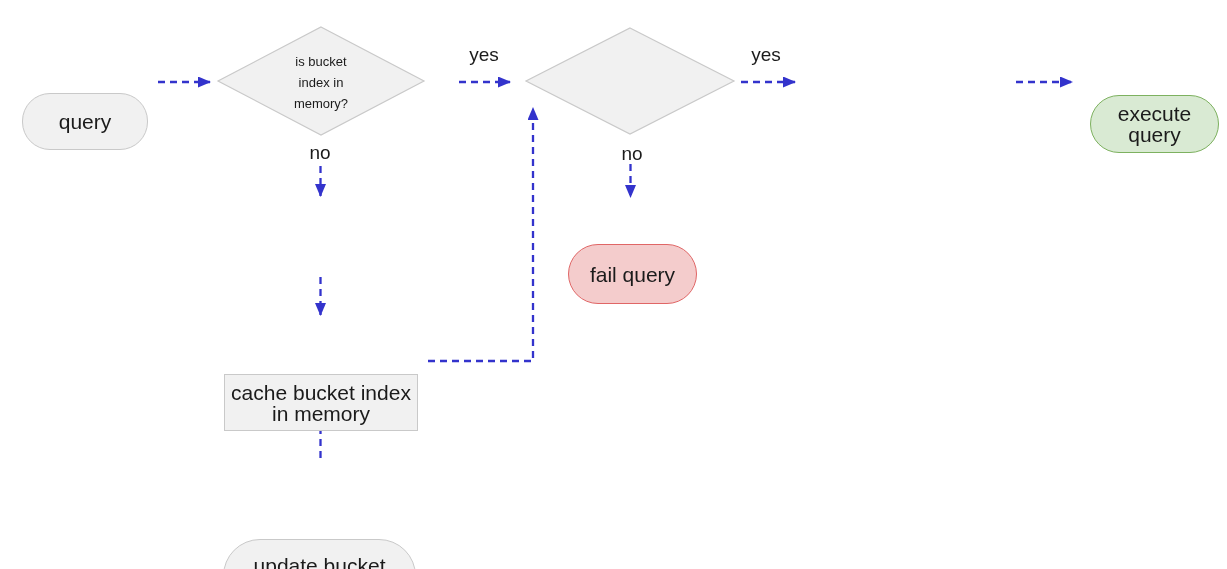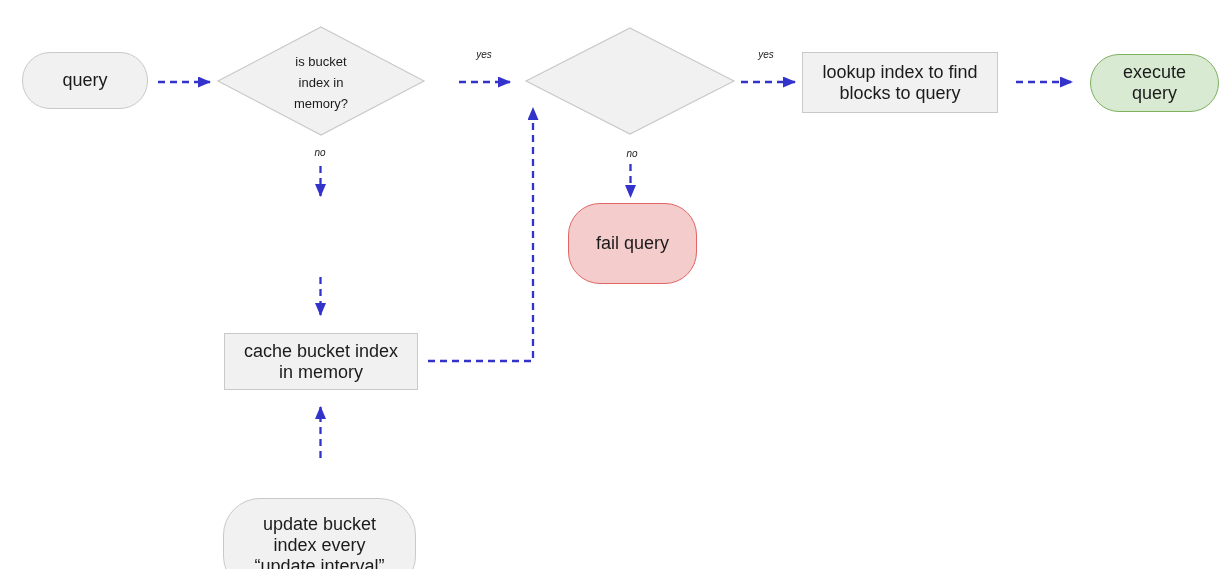--- a/index.html
+++ b/index.html
@@ -35,25 +35,26 @@
     stroke: var(--node-border);
     stroke-width: 1.2;
   }
   .node {
     position: absolute;
     box-sizing: border-box;
     display: flex;
     align-items: center;
     justify-content: center;
     text-align: center;
-    font-size: 18px;
+    font-size: 21px;
     line-height: 21px;
     color: var(--text);
     background: var(--node-fill);
     border: 1px solid var(--node-border);
+    margin-top: 41px;
   }
   .node span { white-space: pre-line; }
   .node.fail {
     background: var(--fail-fill);
     border-color: var(--fail-border);
   }
   .node.success {
     background: var(--success-fill);
     border-color: var(--success-border);
   }
@@ -63,22 +64,21 @@
     align-items: center;
     justify-content: center;
     text-align: center;
     font-size: 13px;
     line-height: 21px;
     color: var(--text);
     white-space: pre-line;
   }
   .edge-label {
     position: absolute;
-    font-style: italic;
-    font-size: 10px;
+    font-size: 19px;
     line-height: 21px;
     color: var(--text);
     white-space: pre-line;
   }
   .edge-label.centered { text-align: center; }
 </style>
 </head>
 <body>
 
 <div class="canvas">
@@ -112,28 +112,24 @@
 index in
 memory?</div>
 
 
   <div class="node" style="left:224px; top:333px; width:194px; height:57px;">
     <span>cache bucket index
 in memory</span>
   </div>
 
 
-  <div class="node fail" style="left:568px; top:203px; width:129px; height:81px; border-radius:32px;text-align:right;">
+  <div class="node fail" style="left:568px; top:203px; width:129px; height:60px; border-radius:32px;text-align:right;">
     <span>fail query</span>
   </div>
 
-  <div class="node" style="left:802px; top:52px; width:196px; height:61px;">
-    <span>lookup index to find
-blocks to query</span>
-  </div>
 
   <div class="node success" style="left:1090px; top:54px; width:129px; height:58px; border-radius:29px;text-align:center;">
     <span>execute
 query</span>
   </div>
 
   <div class="node" style="left:223px; top:498px; width:193px; height:95px; border-radius:37px;">
     <span>update bucket
 index every
 “update interval”</span>

